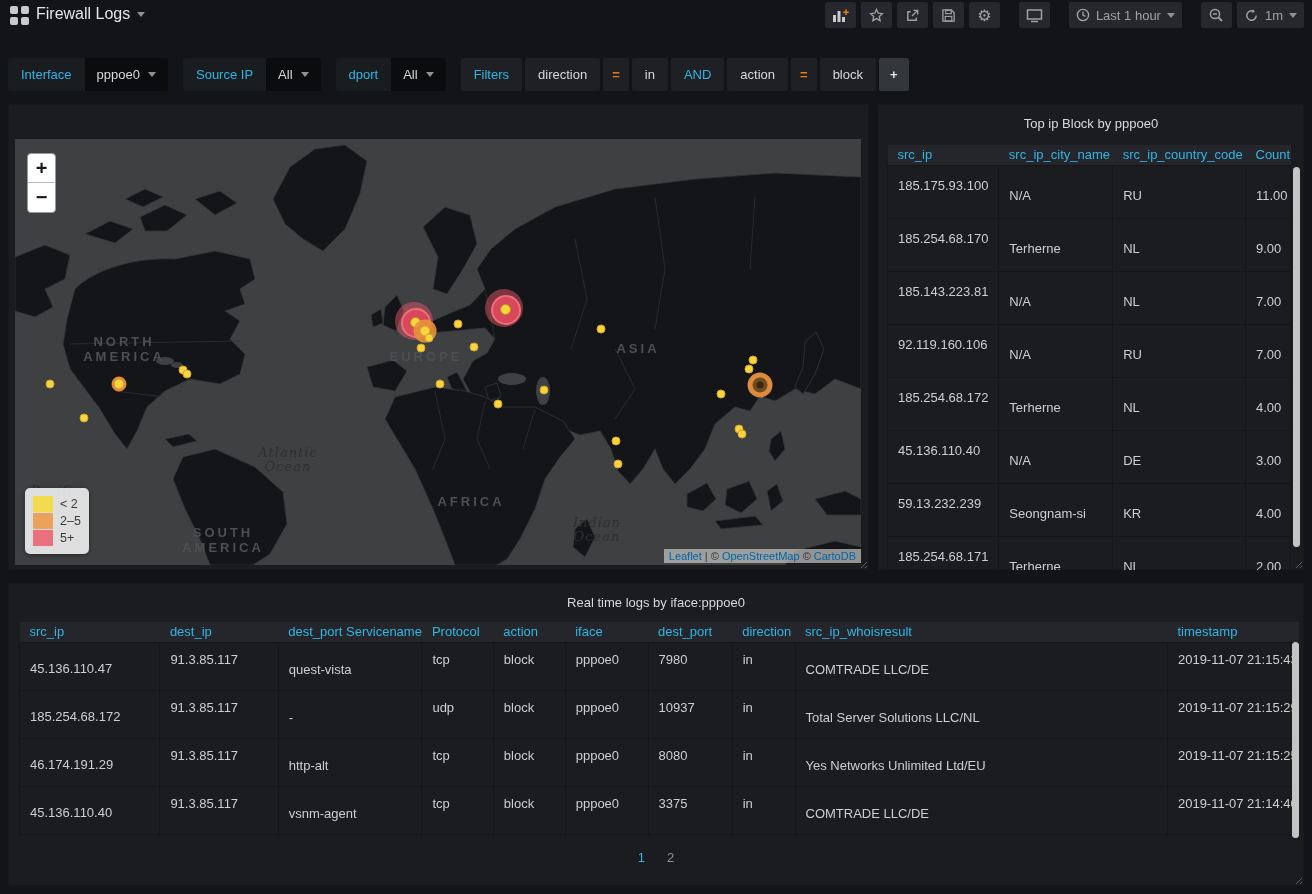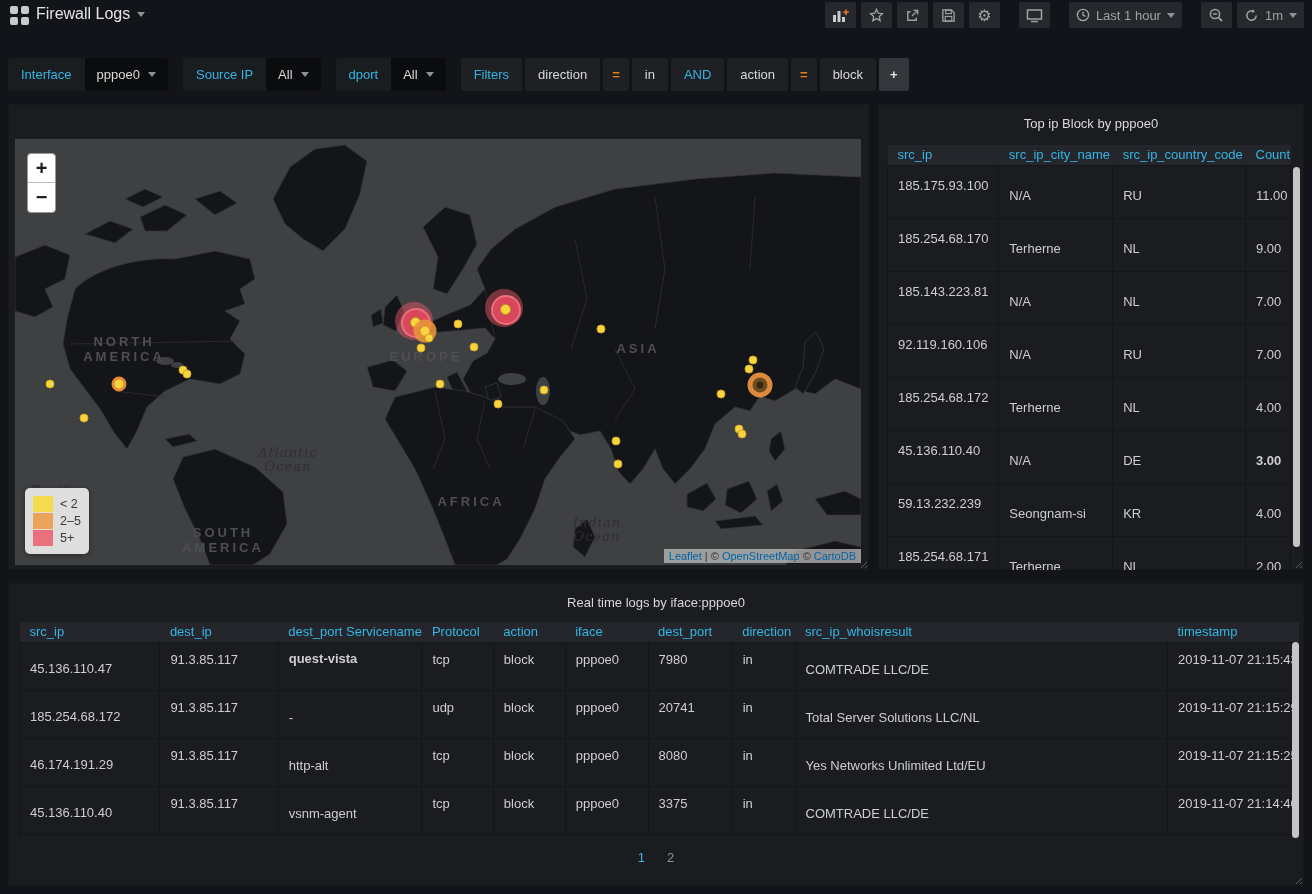--- a/index.html
+++ b/index.html
@@ -403,21 +403,21 @@
           <tr>
             <td style="padding-top: 12px;">185.254.68.172</td>
             <td style="padding-top: 22px;">Terherne</td>
             <td style="padding-top: 22px;">NL</td>
             <td style="padding-top: 22px;">4.00</td>
           </tr>
           <tr>
             <td style="padding-top: 12px;">45.136.110.40</td>
             <td style="padding-top: 22px;">N/A</td>
             <td style="padding-top: 22px;">DE</td>
-            <td style="padding-top: 22px; font-weight: bold;">3.00</td>
+            <td style="padding-top: 22px;">3.00</td>
           </tr>
           <tr>
             <td style="padding-top: 12px;">59.13.232.239</td>
             <td style="padding-top: 22px;">Seongnam-si</td>
             <td style="padding-top: 22px;">KR</td>
             <td style="padding-top: 22px;">4.00</td>
           </tr>
           <tr>
             <td style="padding-top: 12px;">185.254.68.171</td>
             <td style="padding-top: 22px;">Terherne</td>
@@ -458,37 +458,37 @@
             <th>dest_port</th>
             <th>direction</th>
             <th>src_ip_whoisresult</th>
             <th>timestamp</th>
           </tr>
         </thead>
       <tbody id="logs-body">
           <tr>
             <td style="padding-top: 18px;">45.136.110.47</td>
             <td style="padding-top: 9px;">91.3.85.117</td>
-            <td style="padding-top: 8px; font-weight: bold;">quest-vista</td>
+            <td style="padding-top: 19px;">quest-vista</td>
             <td style="padding-top: 9px;">tcp</td>
             <td style="padding-top: 9px;">block</td>
             <td style="padding-top: 9px;">pppoe0</td>
             <td style="padding-top: 9px;">7980</td>
             <td style="padding-top: 9px;">in</td>
             <td style="padding-top: 19px;">COMTRADE LLC/DE</td>
             <td style="padding-top: 9px;">2019-11-07 21:15:43</td>
           </tr>
           <tr>
             <td style="padding-top: 18px;">185.254.68.172</td>
             <td style="padding-top: 9px;">91.3.85.117</td>
             <td style="padding-top: 19px;">-</td>
             <td style="padding-top: 9px;">udp</td>
             <td style="padding-top: 9px;">block</td>
             <td style="padding-top: 9px;">pppoe0</td>
-            <td style="padding-top: 9px;">20741</td>
+            <td style="padding-top: 9px;">10937</td>
             <td style="padding-top: 9px;">in</td>
             <td style="padding-top: 19px;">Total Server Solutions LLC/NL</td>
             <td style="padding-top: 9px;">2019-11-07 21:15:29</td>
           </tr>
           <tr>
             <td style="padding-top: 18px;">46.174.191.29</td>
             <td style="padding-top: 9px;">91.3.85.117</td>
             <td style="padding-top: 19px;">http-alt</td>
             <td style="padding-top: 9px;">tcp</td>
             <td style="padding-top: 9px;">block</td>

